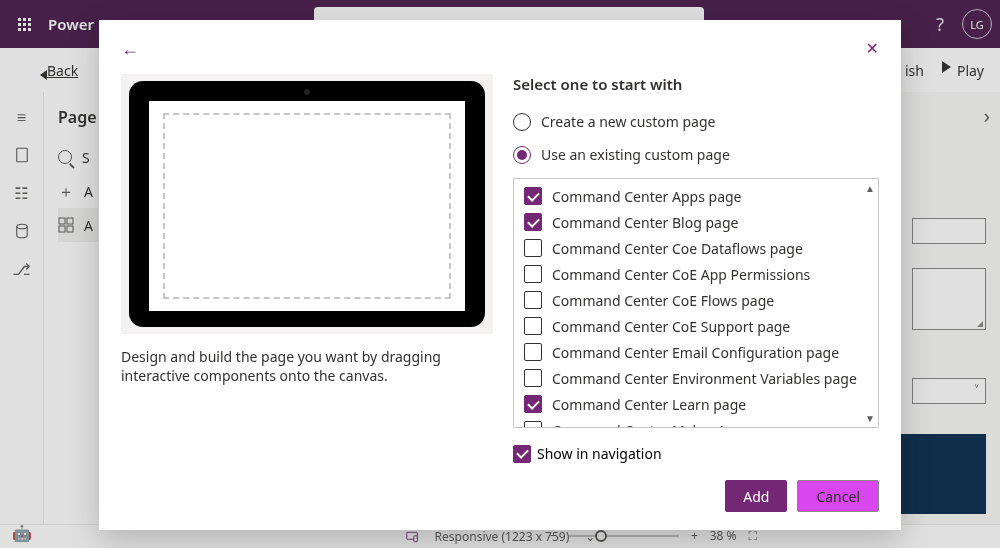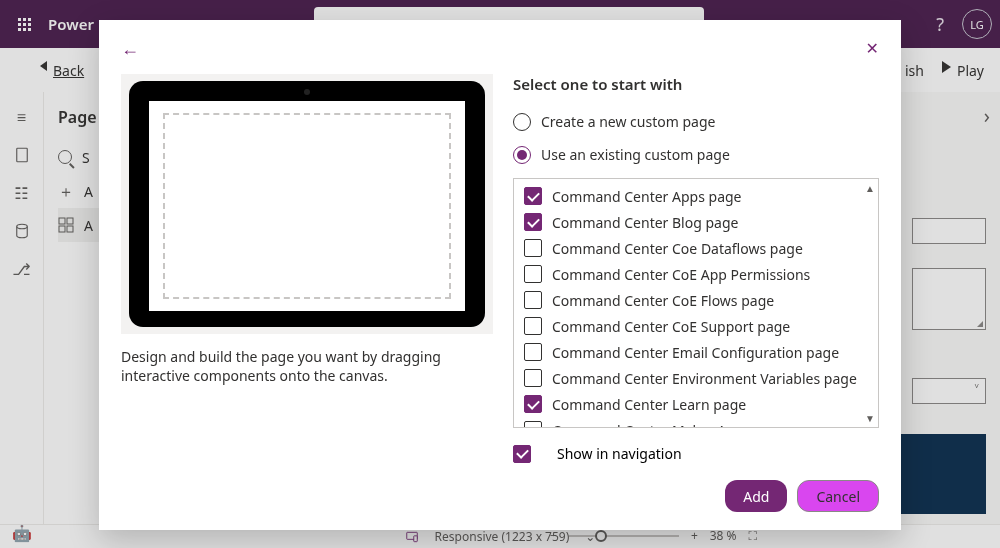--- a/index.html
+++ b/index.html
@@ -11,21 +11,21 @@
   .waffle-grid { display: grid; grid-template-columns: repeat(3,3px); grid-template-rows: repeat(3,3px); gap: 2px; }
   .waffle-grid span { background: #fff; width: 3px; height: 3px; }
   .brand { font-weight: 600; font-size: 15px; }
   .topbar-spacer { flex: 1; }
   .search-frame { width: 390px; height: 34px; background: #fff; border-radius: 4px; margin: 0 auto; }
   .topbar-right { display: flex; align-items: center; gap: 18px; margin-left: 12px; }
   .avatar { width: 30px; height: 30px; border-radius: 50%; border: 1px solid #c6c6d0; display: flex; align-items: center; justify-content: center; font-size: 11px; color: #fff; }
   .help { font-size: 18px; color: #e6dfe8; }
 
   .cmdbar { height: 44px; background: #fff; display: flex; align-items: center; padding: 0 16px; gap: 18px; color: #323130; font-size: 14px; }
-  .cmdbar .back { display: flex; align-items: flex-start; gap: 6px; margin-left: 24px; text-decoration: underline; }
+  .cmdbar .back { display: flex; align-items: flex-end; margin-left: 24px; text-decoration: underline; }
   .cmdbar .right { margin-left: auto; display: flex; align-items: center; gap: 18px; }
   .arrow-left { width: 0; height: 0; border-top: 5px solid transparent; border-bottom: 5px solid transparent; border-right: 7px solid #323130; }
   .play-tri { width: 0; height: 0; border-top: 6px solid transparent; border-bottom: 6px solid transparent; border-left: 9px solid #323130; }
 
   .shell { display: flex; height: calc(548px - 48px - 44px - 24px); background: #faf9f8; }
   .rail { width: 44px; background: #fff; border-right: 1px solid #edebe9; display: flex; flex-direction: column; align-items: center; gap: 18px; padding-top: 14px; color: #605e5c; }
   .rail .ic { width: 18px; height: 18px; }
 
   .pages-col { width: 190px; background: #fff; border-right: 1px solid #edebe9; padding: 14px 0 0 14px; color: #323130; }
   .pages-col h3 { font-size: 16px; font-weight: 600; margin-bottom: 12px; }
@@ -68,24 +68,24 @@
   .list-scroll::-webkit-scrollbar { width:14px; }
   .list-scroll::-webkit-scrollbar-track { background:#f3f2f1; }
   .list-scroll::-webkit-scrollbar-thumb { background:#c8c6c4; border-radius:2px; }
   .item { display:flex; align-items:center; gap:10px; height:26px; padding:0 10px; font-size:14px; color:#323130; cursor:pointer; }
   .cb { width:18px; height:18px; border:1.5px solid #323130; border-radius:2px; flex-shrink:0; display:flex; align-items:center; justify-content:center; }
   .cb.checked { background:#742774; border-color:#742774; }
   .cb.checked::after { content:""; width:5px; height:9px; border:solid #fff; border-width:0 2px 2px 0; transform:rotate(45deg); margin-top:-2px; }
   .scroll-arrow { position:absolute; right:3px; color:#605e5c; font-size:10px; pointer-events:none; }
   .sa-up { top:2px; } .sa-down { bottom:2px; }
 
-  .shownav { display:flex; align-items:center; gap:26px; margin-top:16px; font-size:14px; }
+  .shownav { display:flex; align-items:center; gap:6px; margin-top:16px; font-size:14px; }
 
   .modal-foot { display:flex; justify-content:flex-end; gap:10px; padding:14px 22px 18px 0; }
-  .btn { height:32px; padding:0 18px; font-size:14px; border-radius:12px; cursor:pointer; display:flex; align-items:center; }
+  .btn { height:32px; padding:0 18px; font-size:14px; border-radius:2px; cursor:pointer; display:flex; align-items:center; }
   .btn-primary { background:#742774; color:#fff; border:none; }
   .btn-secondary { background:#d946ef; color:#323130; border:1px solid #8a8886; }
 
   .chev-right-big { position:absolute; right:10px; top:102px; color:#605e5c; font-size:20px; }
   .right-side-input { position:absolute; right:14px; top:218px; width:74px; height:26px; border:1px solid #8a8886; background:#fff; }
   .right-side-textarea { position:absolute; right:14px; top:268px; width:74px; height:62px; border:1px solid #8a8886; background:#fff; }
   .right-side-textarea::after { content:""; position:absolute; right:2px; bottom:2px; width:0; height:0; border-left:6px solid transparent; border-bottom:6px solid #8a8886; }
   .right-side-dd { position:absolute; right:14px; top:378px; width:74px; height:26px; border:1px solid #8a8886; background:#fff; display:flex; align-items:center; justify-content:flex-end; padding-right:6px; color:#605e5c; }
   .blue-box { position:absolute; right:14px; bottom:34px; width:210px; height:80px; background:#0b2e4f; }
   .zoom-area { position:absolute; bottom:4px; left:550px; display:flex; align-items:center; gap:12px; font-size:12px; color:#605e5c; }

